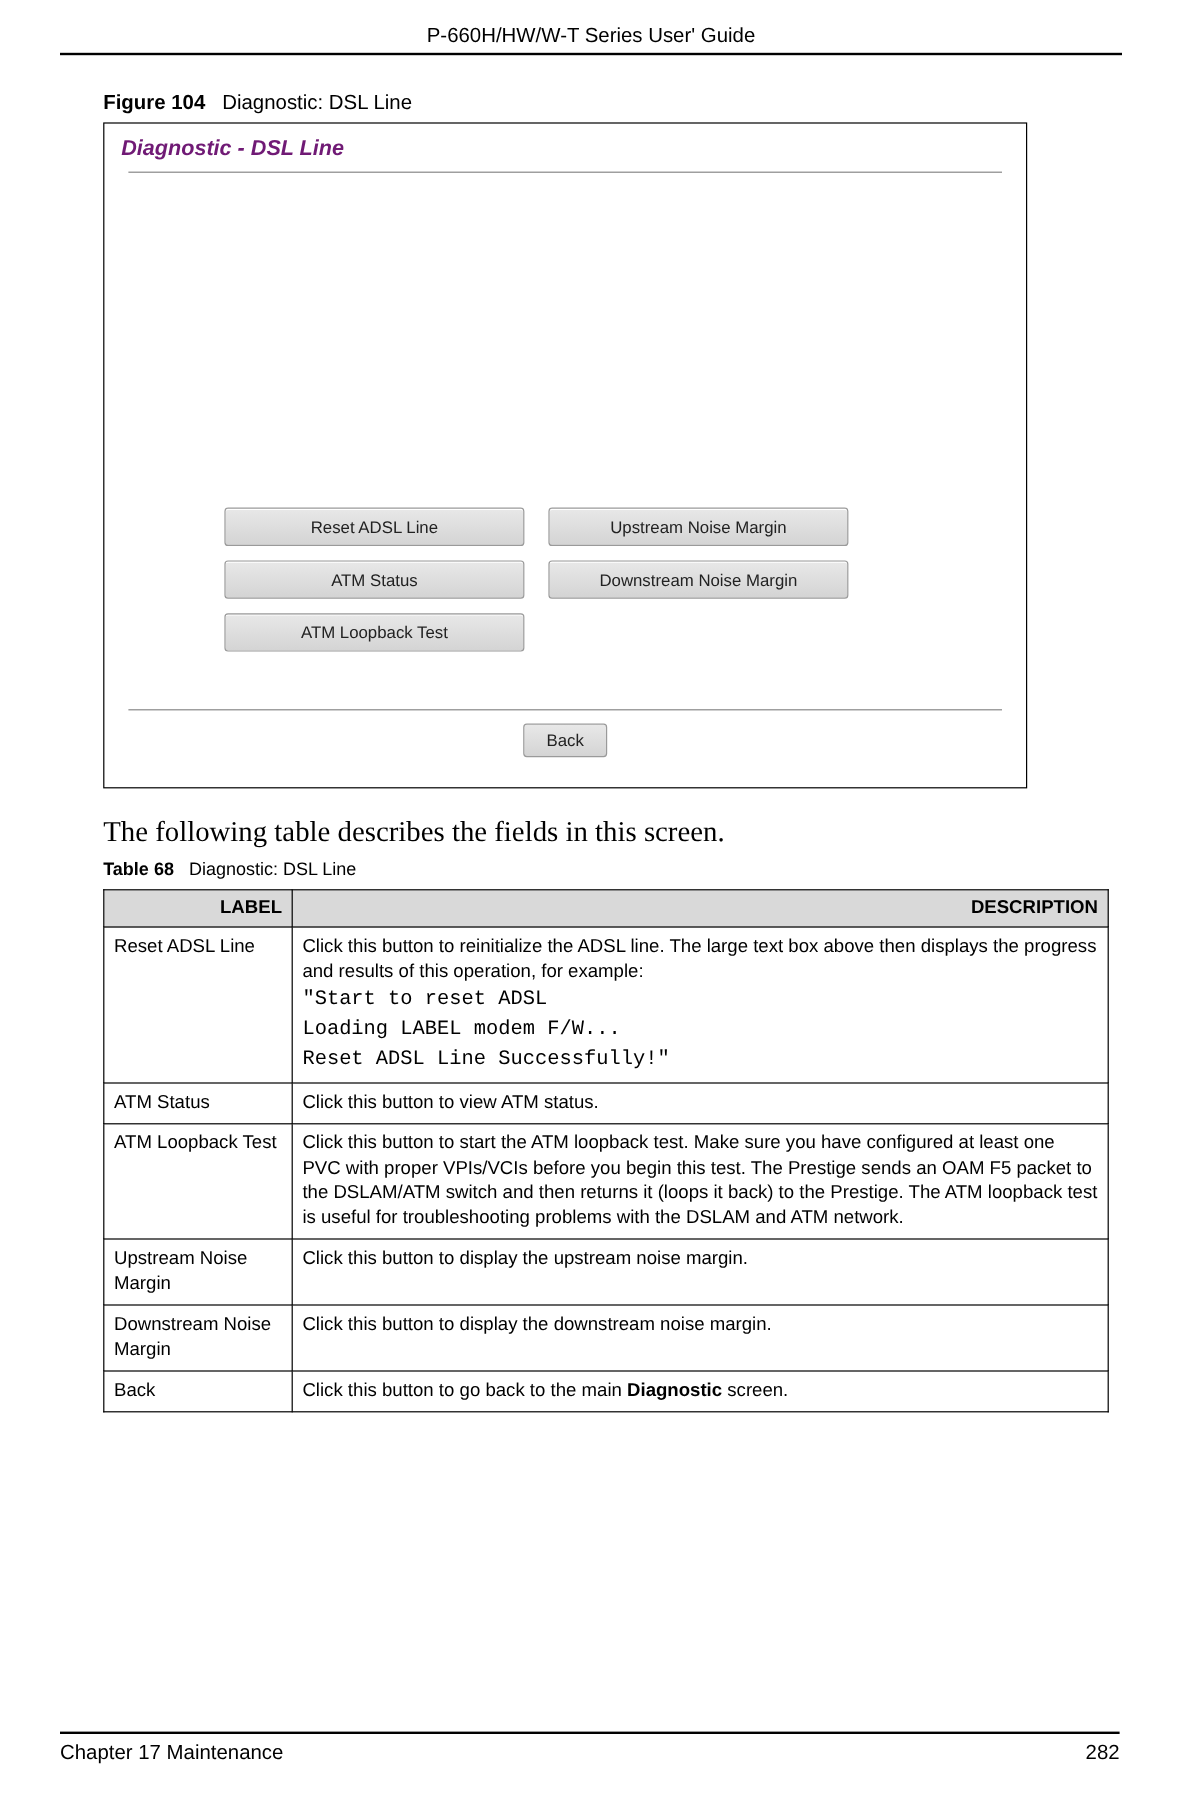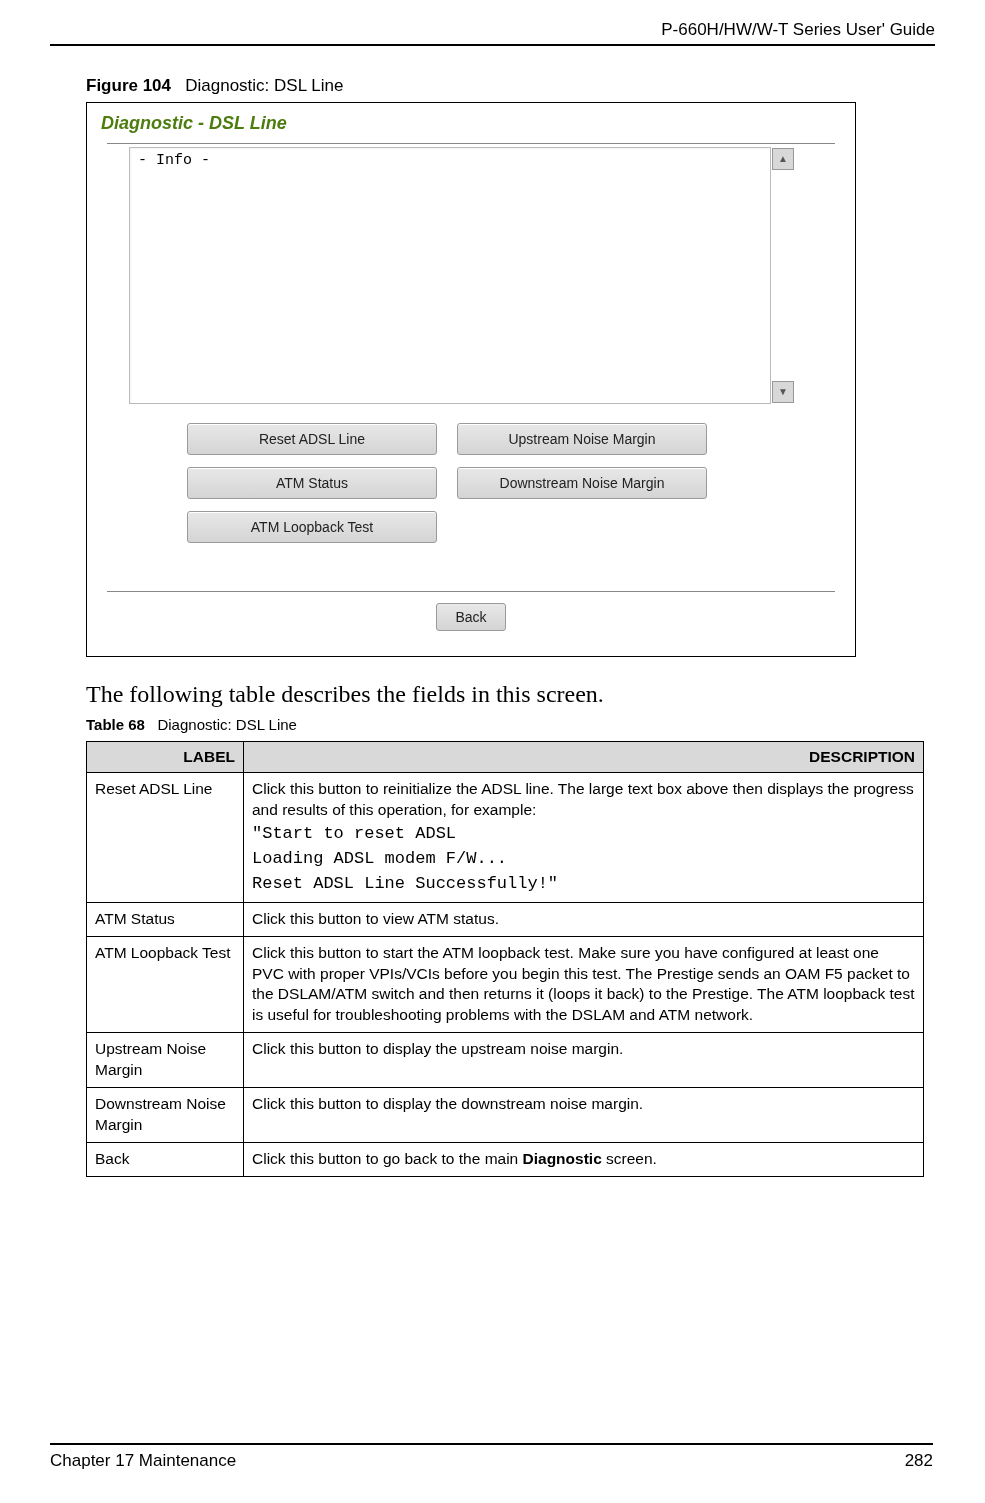--- a/index.html
+++ b/index.html
@@ -13,41 +13,41 @@
     width: 985px;
     min-height: 1503px;
     margin: 0 auto;
     padding: 20px 50px 20px 50px;
     box-sizing: border-box;
     position: relative;
   }
   .header-bar {
     border-bottom: 2px solid #000;
     padding-bottom: 4px;
-    text-align: right;
+    text-align: center;
     font-size: 17px;
     margin-bottom: 30px;
   }
   .figure-caption {
     font-size: 17px;
     margin: 0 0 6px 36px;
   }
   .figure-caption b { font-weight: bold; }
   .screenshot-container {
     border: 1.5px solid #000;
     width: 770px;
     height: 555px;
     margin-left: 36px;
     box-sizing: border-box;
     position: relative;
     background: #fff;
     padding: 10px 14px;
   }
   .diag-title {
-    color: #4d7c0f;
+    color: #701a75;
     font-weight: bold;
     font-style: italic;
     font-size: 18px;
     font-family: Arial, sans-serif;
   }
   .fieldset-line {
     border: none;
     border-top: 1px solid #888;
     position: absolute;
     top: 32px; left: 20px; right: 20px;
@@ -181,25 +181,20 @@
   <div class="header-bar">P-660H/HW/W-T Series User' Guide</div>
 
   <div class="figure-caption">
     <b>Figure 104</b>&nbsp;&nbsp;&nbsp;<span>Diagnostic: DSL Line</span>
   </div>
 
   <div class="screenshot-container">
     <div class="diag-title">Diagnostic - DSL Line</div>
     <hr class="fieldset-line">
 
-    <div class="info-box">
-      <div class="txt">- Info -</div>
-      <div class="scroll-up">▲</div>
-      <div class="scroll-down">▼</div>
-    </div>
 
     <div class="btn-grid">
       <div class="btn-row">
         <button class="ui-btn">Reset ADSL Line</button>
         <button class="ui-btn">Upstream Noise Margin</button>
       </div>
       <div class="btn-row">
         <button class="ui-btn">ATM Status</button>
         <button class="ui-btn">Downstream Noise Margin</button>
       </div>
@@ -226,21 +221,21 @@
         <th>LABEL</th>
         <th>DESCRIPTION</th>
       </tr>
     </thead>
     <tbody>
       <tr>
         <td class="label-col">Reset ADSL Line</td>
         <td>
           <span>Click this button to reinitialize the ADSL line. The large text box above then displays the progress and results of this operation, for example:</span>
           <span class="mono">"Start to reset ADSL</span>
-          <span class="mono">Loading ADSL modem F/W...</span>
+          <span class="mono">Loading LABEL modem F/W...</span>
           <span class="mono">Reset ADSL Line Successfully!"</span>
         </td>
       </tr>
       <tr>
         <td class="label-col">ATM Status</td>
         <td>Click this button to view ATM status.</td>
       </tr>
       <tr>
         <td class="label-col">ATM Loopback Test</td>
         <td>Click this button to start the ATM loopback test. Make sure you have configured at least one PVC with proper VPIs/VCIs before you begin this test. The Prestige sends an OAM F5 packet to the DSLAM/ATM switch and then returns it (loops it back) to the Prestige. The ATM loopback test is useful for troubleshooting problems with the DSLAM and ATM network.</td>

